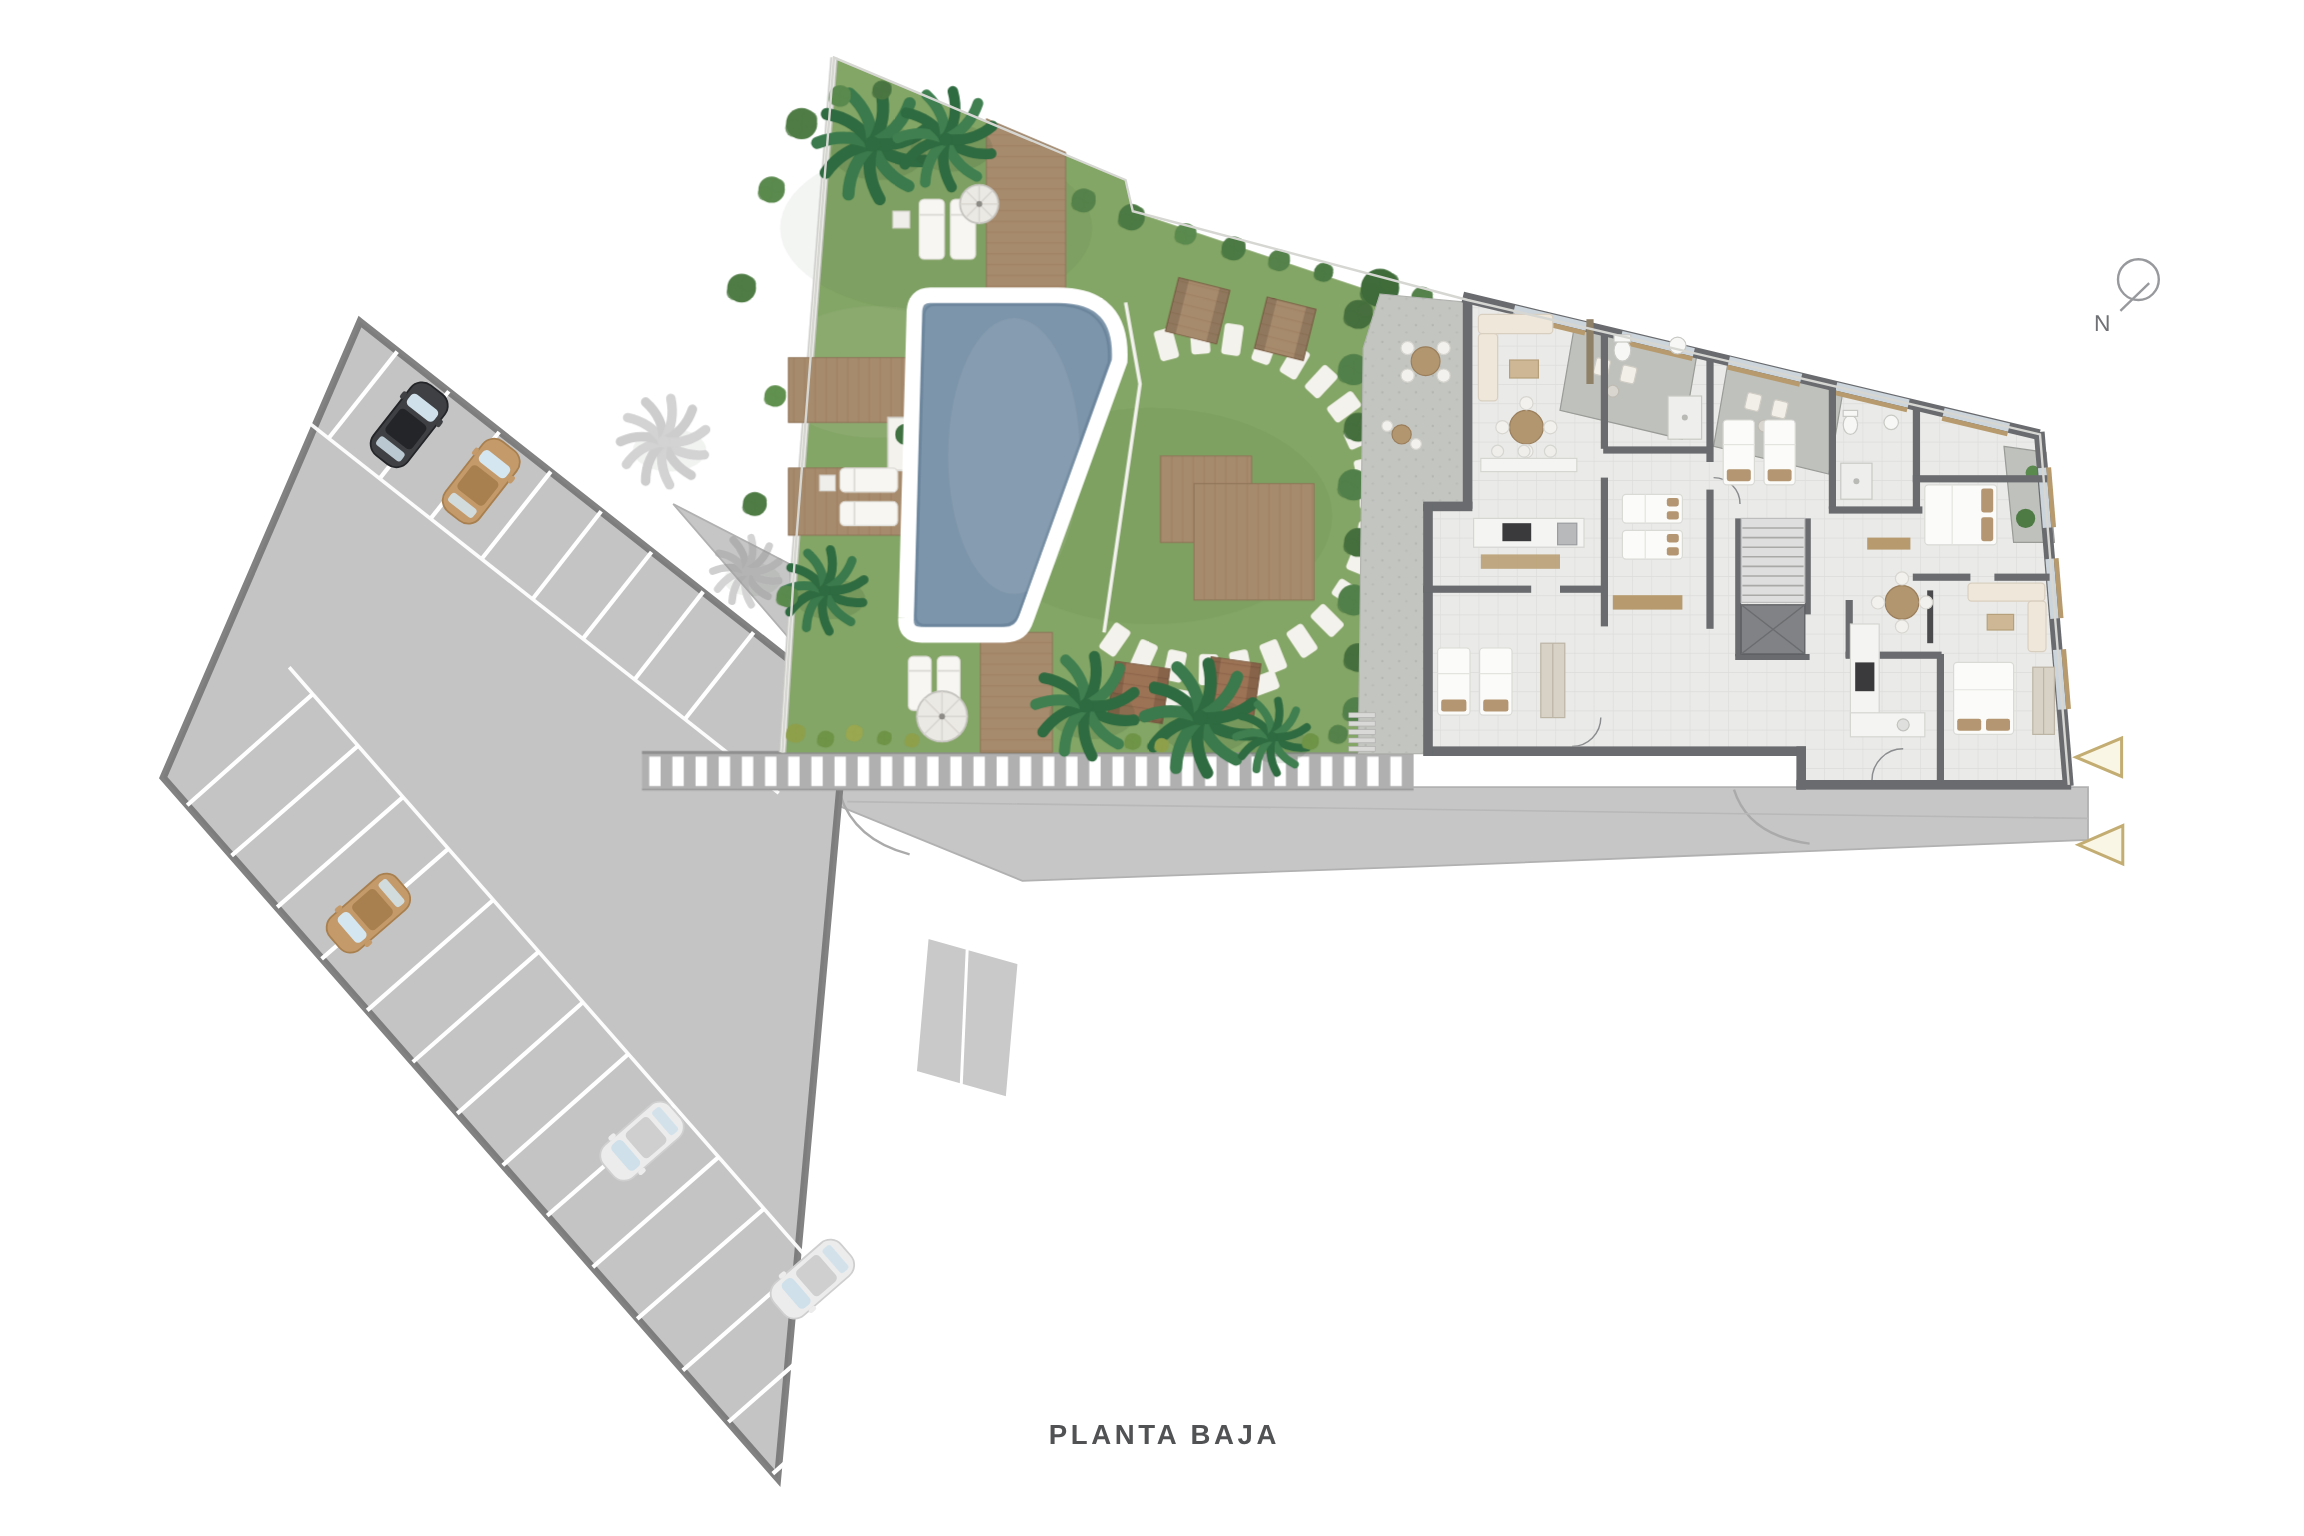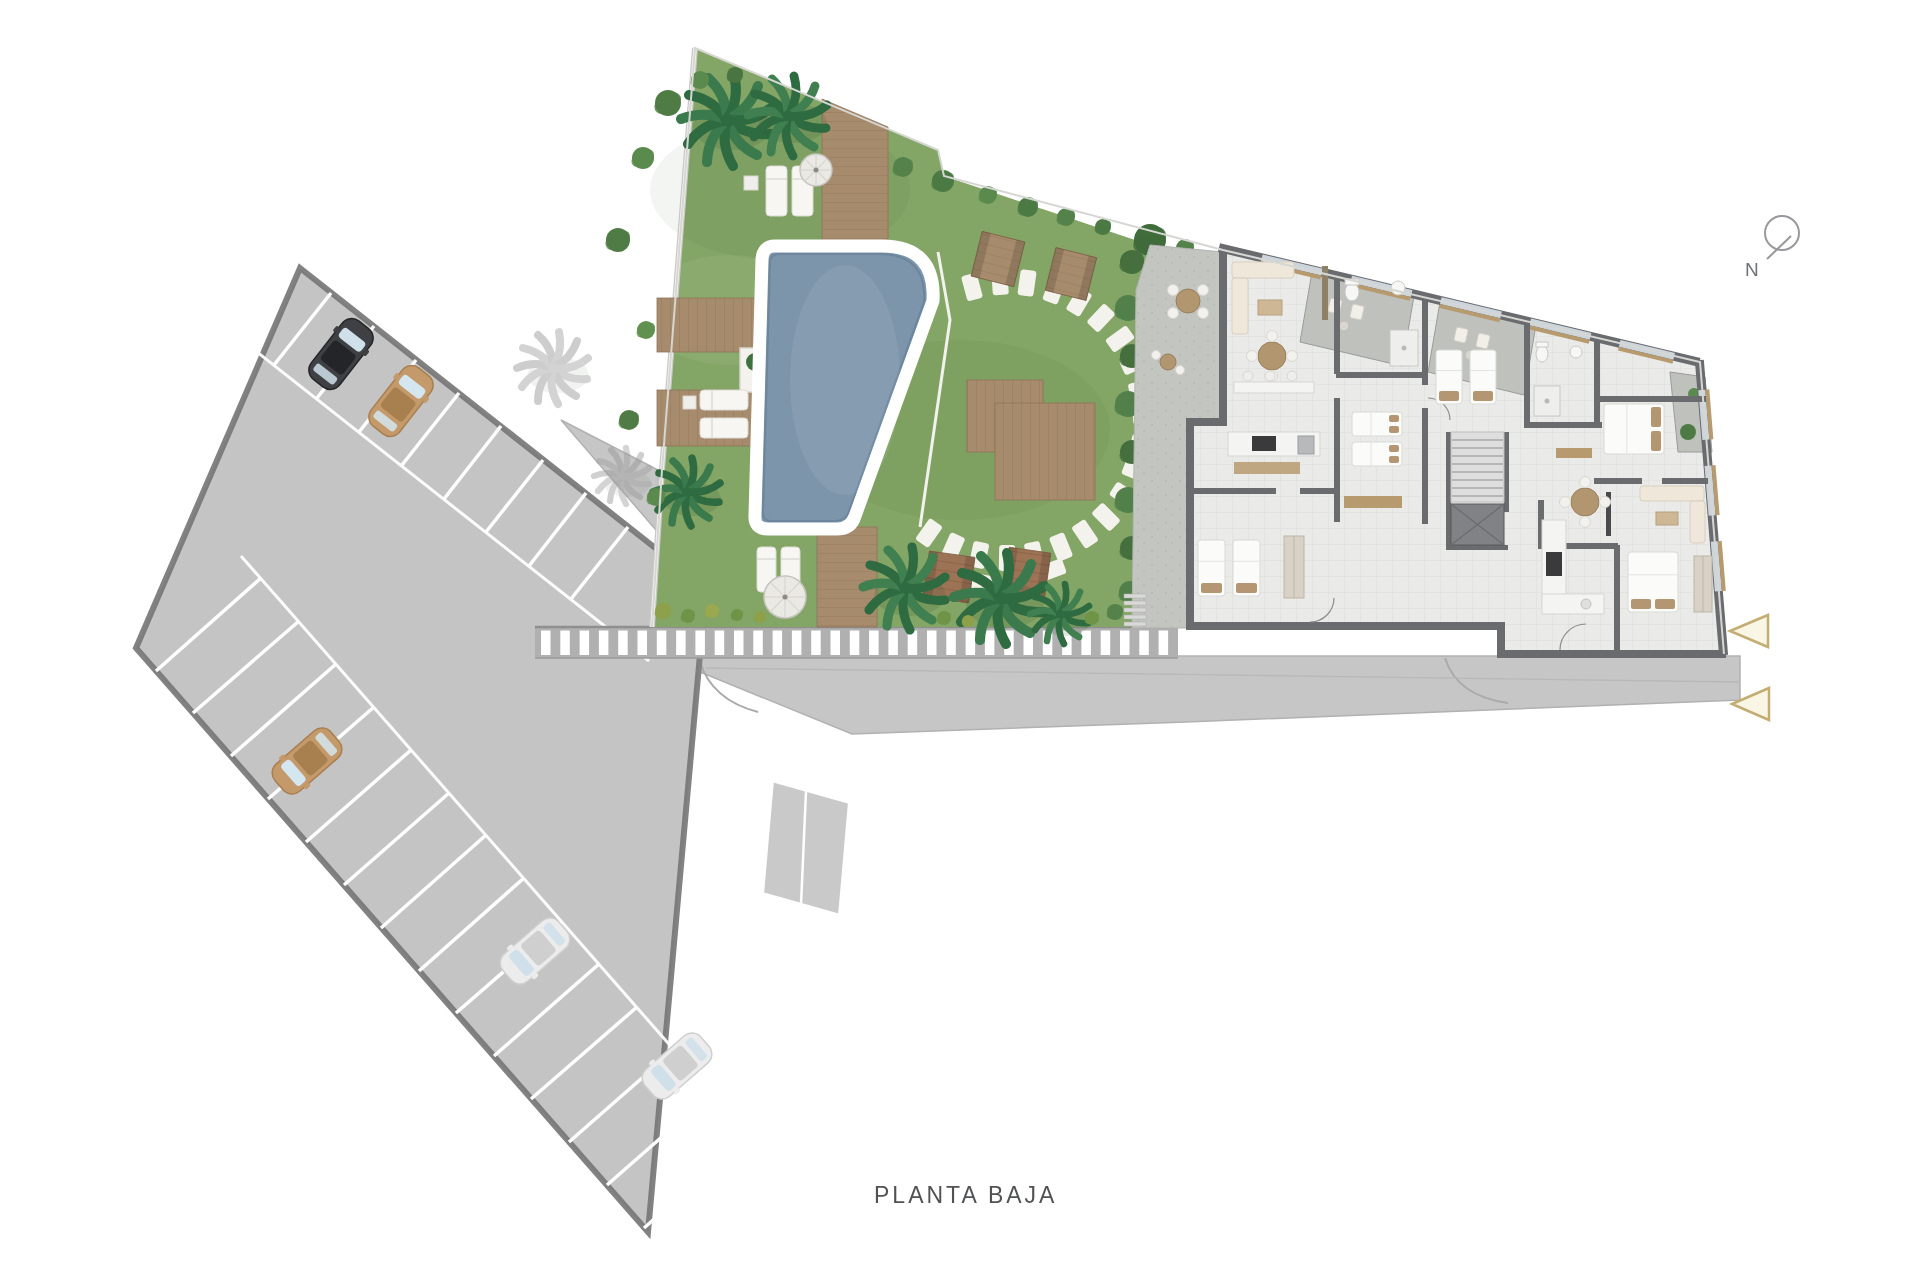--- a/index.html
+++ b/index.html
@@ -4,21 +4,21 @@
 <style>
   :root{
     --bg:#ffffff; --grass:#83a565; --pool:#7d95aa; --wood:#a78b6d;
     --parking:#cbcbcb; --road:#c6c6c6; --wall:#696b6e; --floor:#eaeae8;
     --terrace:#bfc1bd; --accent:#c3ad72; --label:#515254;
   }
   html,body{margin:0;padding:0;background:var(--bg);}
   #stage{position:relative;width:1920px;height:1280px;background:var(--bg);overflow:hidden;
          font-family:"Liberation Sans", sans-serif;}
   #plan-svg{position:absolute;left:0;top:0;}
-  .floor-label{position:absolute;left:874px;top:1182px;font-size:23px;font-weight:normal;
+  .floor-label{position:absolute;left:874px;top:1182px;font-size:23px;font-weight:bold;
       letter-spacing:3px;color:var(--label);}
   .compass-n{font-size:19px;fill:#6f7174;font-family:"Liberation Sans",sans-serif;}
 </style>
 </head>
 <body>
 
 <div id="stage">
 <svg id="plan-svg" width="1920" height="1280" viewBox="0 0 1920 1280">
   <defs>
     <pattern id="woodV" width="9" height="9" patternUnits="userSpaceOnUse">

